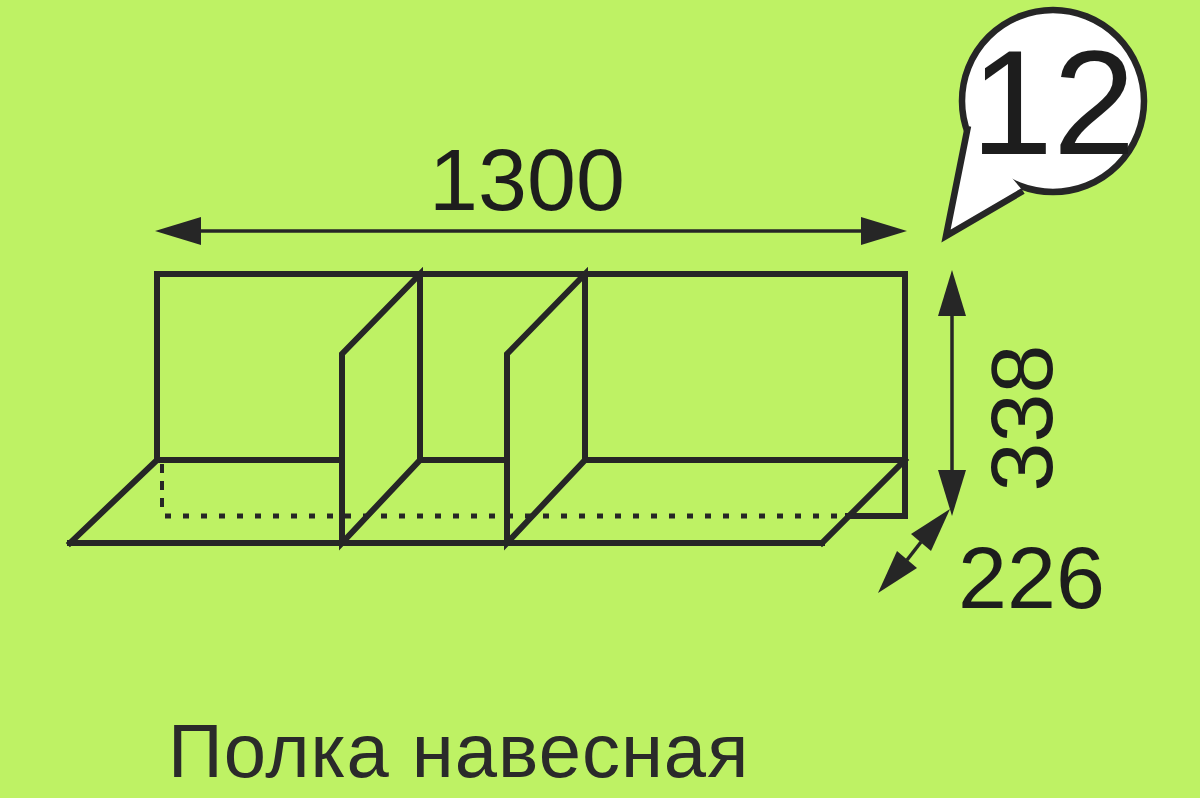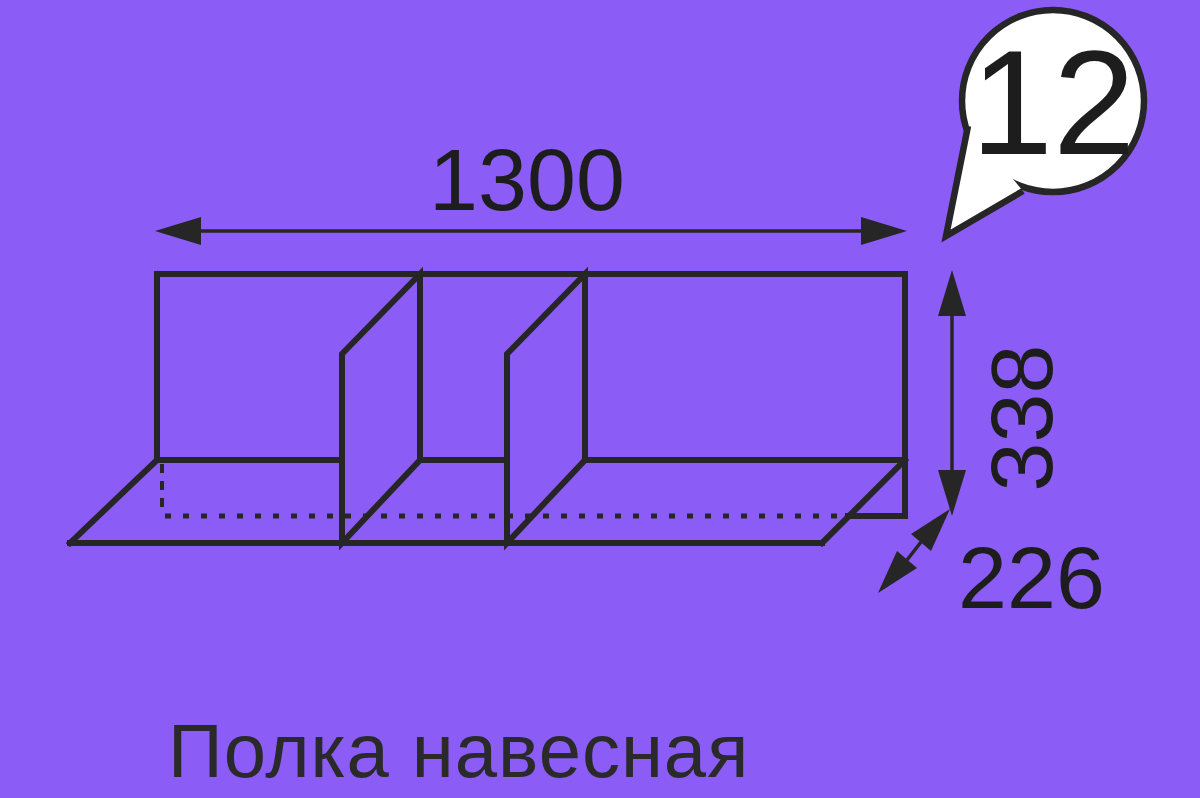--- a/index.html
+++ b/index.html
@@ -4,21 +4,21 @@
 <style>
   html, body {
     margin: 0;
     padding: 0;
     background: #ffffff;
   }
   .stage {
     position: relative;
     width: 1200px;
     height: 798px;
-    background: #8b5cf6;
+    background: #bef264;
     overflow: hidden;
     font-family: "Liberation Sans", sans-serif;
   }
   svg { display: block; }
   .outline {
     fill: none;
     stroke: #262626;
     stroke-width: 6;
     stroke-linecap: square;
     stroke-linejoin: miter;

